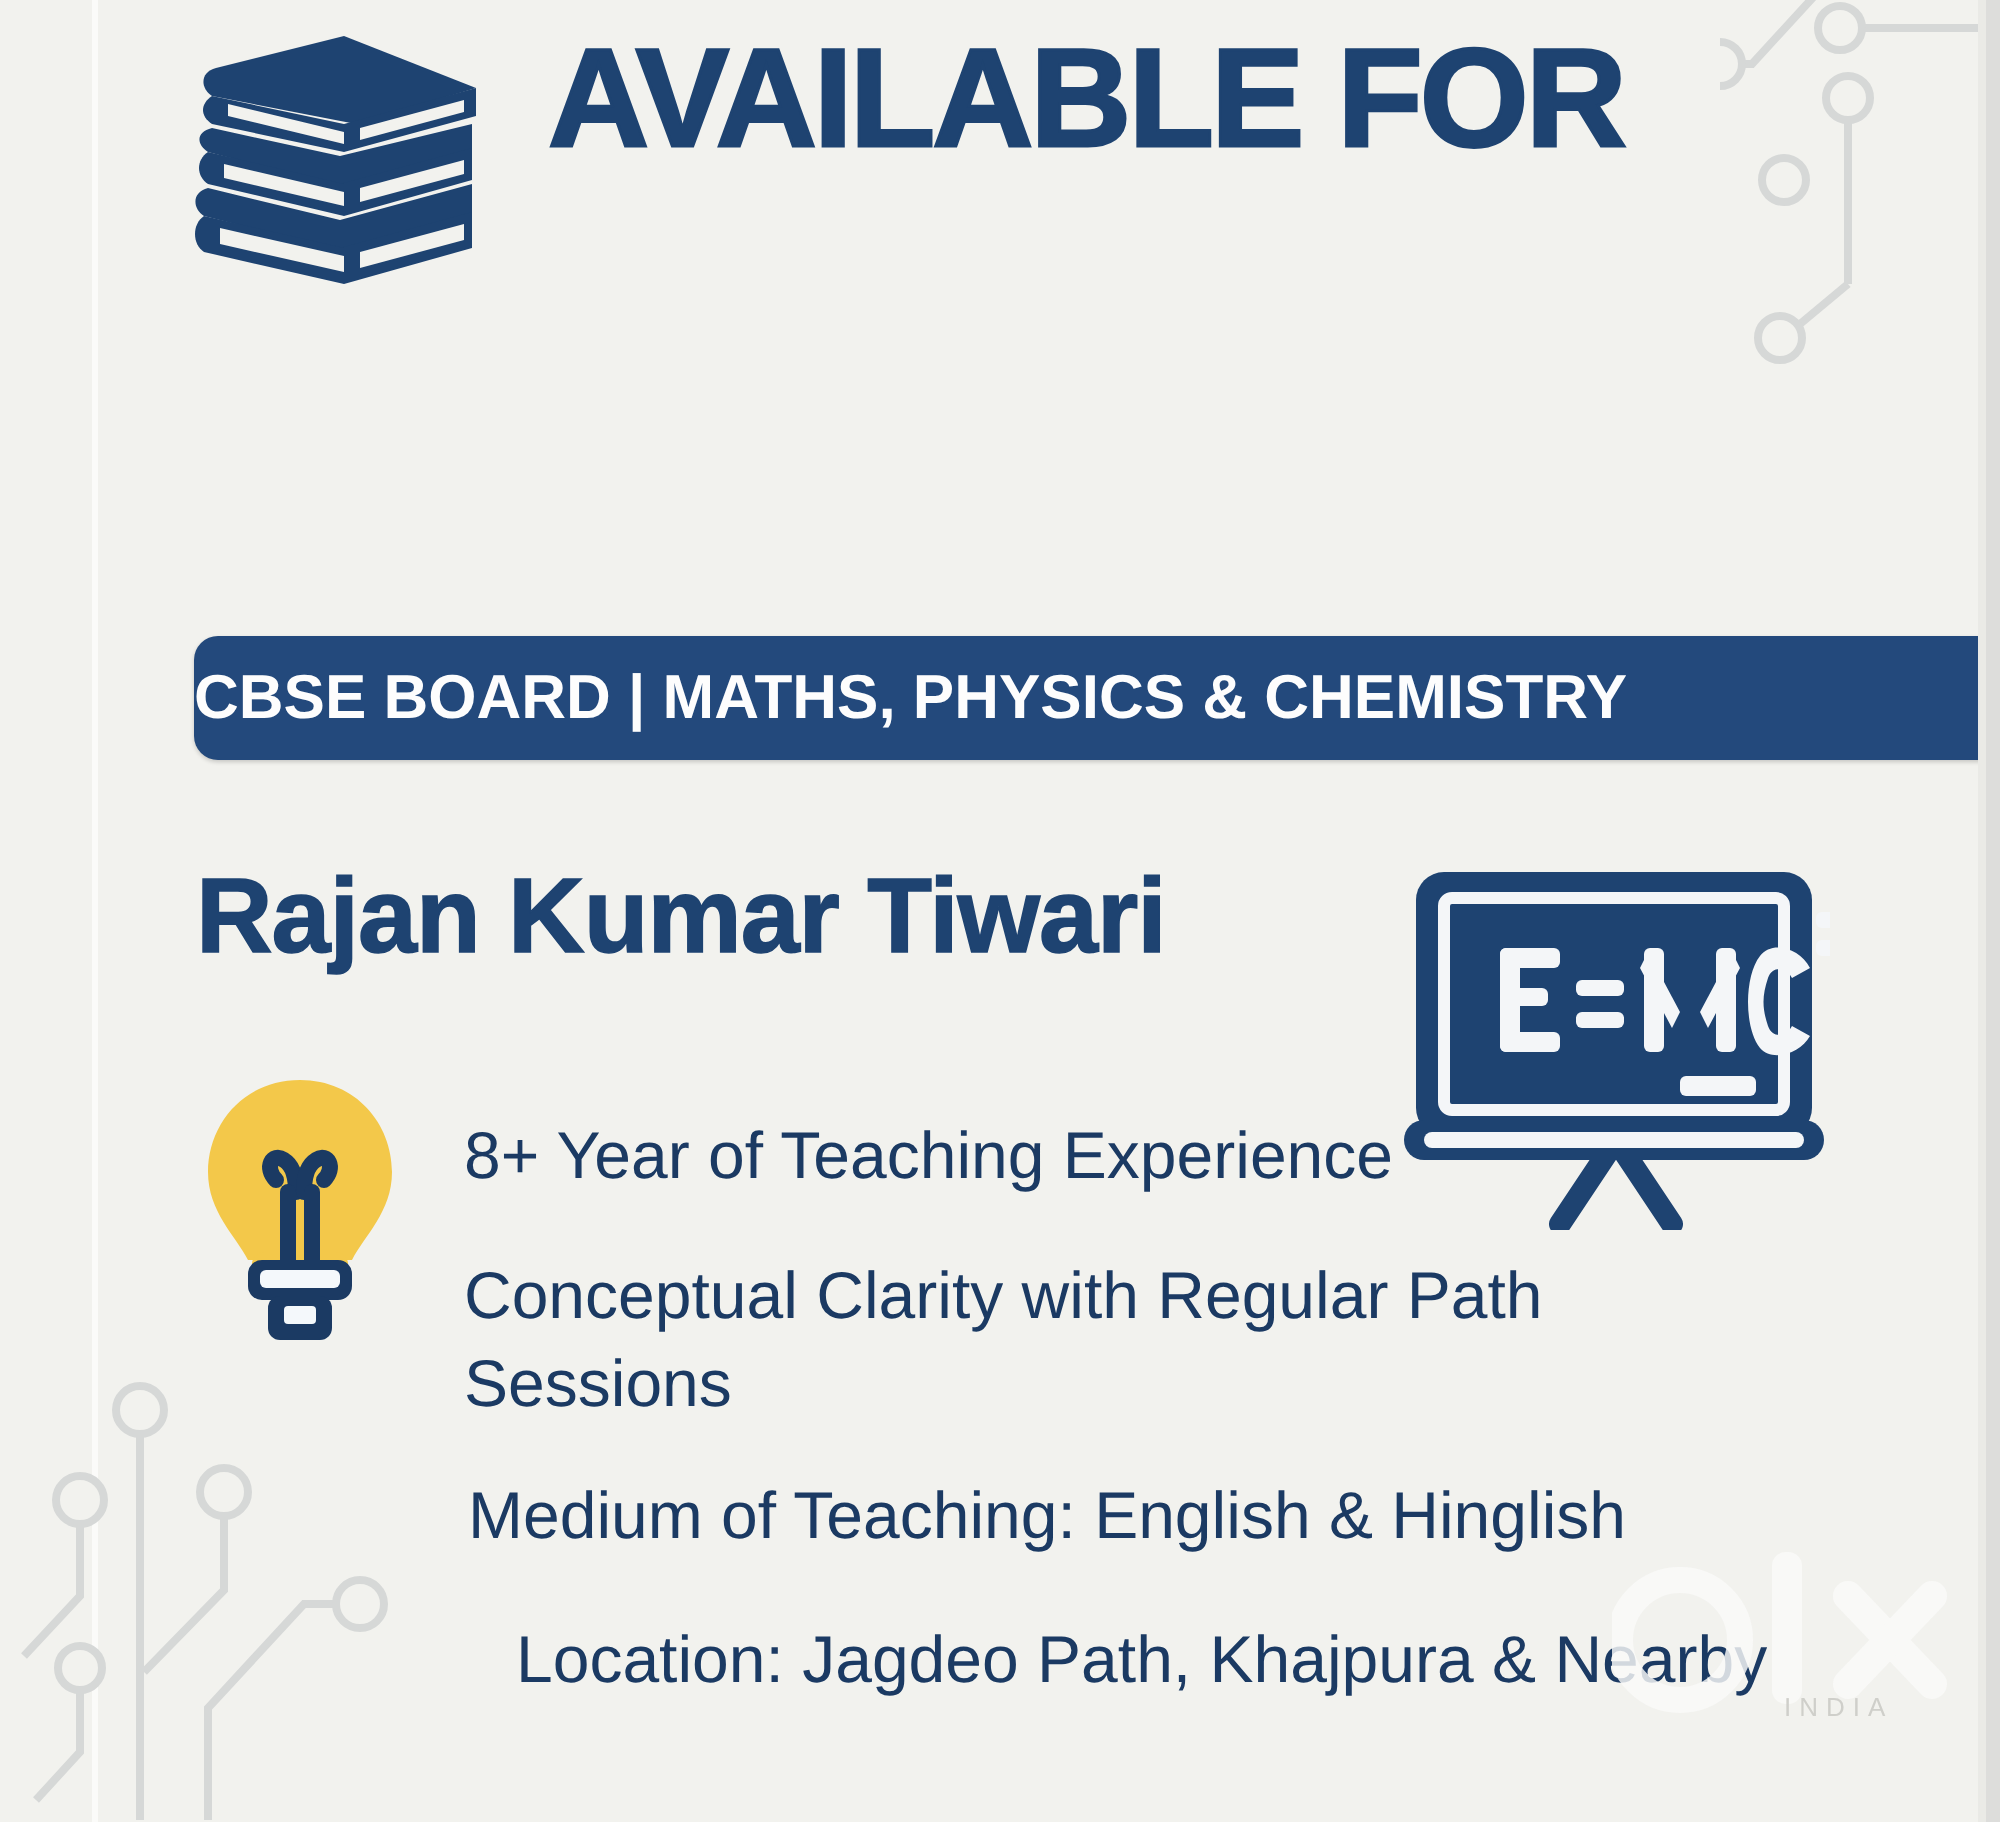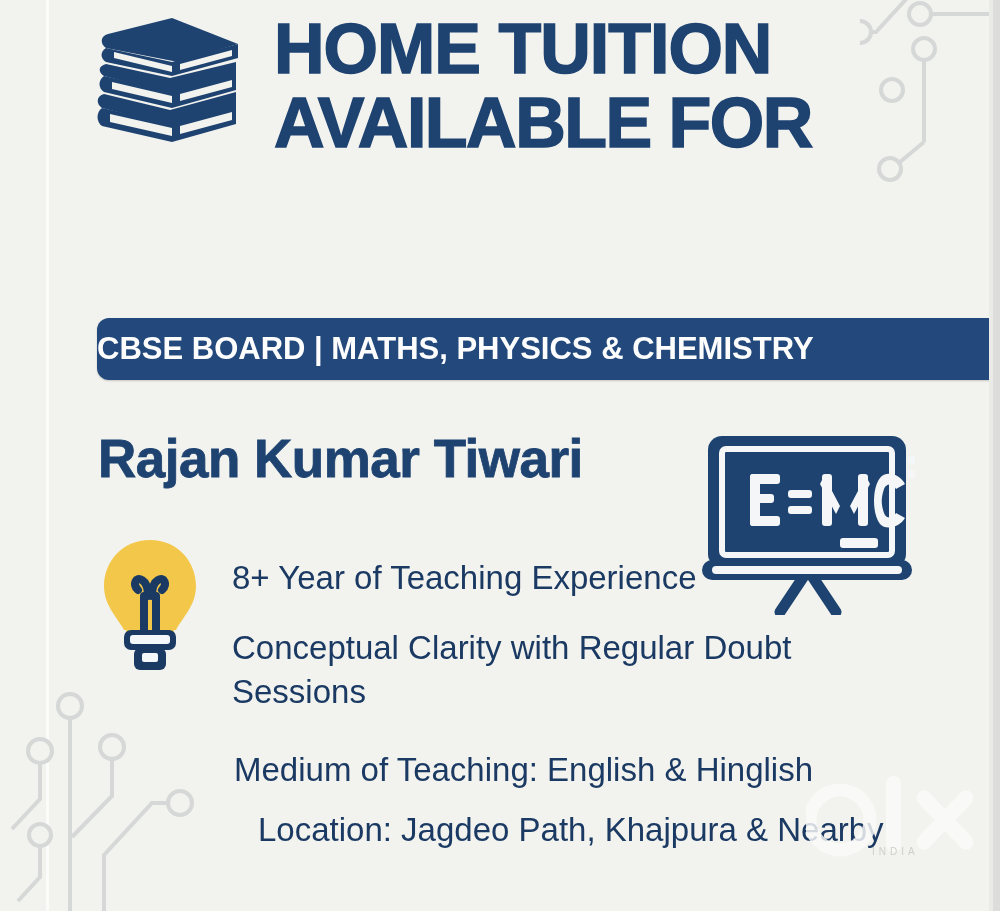--- a/index.html
+++ b/index.html
@@ -159,35 +159,35 @@
   }
   .bullet-line {
     font-family: "Liberation Sans", sans-serif;
     font-size: 33px;
     line-height: 44px;
     color: #1b3a63;
     white-space: nowrap;
   }
   .bullet-b1 { position: absolute; left: 0;  top: 8px; }
   .bullet-b2 { position: absolute; left: 0;  top: 78px; white-space: normal; width: 600px; }
-  .bullet-b3 { position: absolute; left: 2px; top: 200px; text-align: right; }
+  .bullet-b3 { position: absolute; left: 2px; top: 188px; text-align: right; }
   .bullet-b4 { position: absolute; left: 2px; top: 260px; margin-left: 24px; }
 
   
   .watermark {
     position: absolute;
     left: 806px; top: 772px;
     z-index: 5;
     pointer-events: none;
   }
   .wm-india {
     position: absolute;
-    left: 872px; top: 846px;
-    font-family: "Liberation Sans", sans-serif;
-    font-size: 10px;
+    left: 892px; top: 846px;
+    font-family: "Liberation Sans", sans-serif;
+    font-size: 13px;
     letter-spacing: 4px;
     color: #cfcfca;
     z-index: 5;
   }
 </style>
 </head>
 <body>
 
 <div id="poster">
 
@@ -252,21 +252,20 @@
         <path d="M26 68 L86 82 L86 89 L26 75 Z"></path>
         <path d="M94 80 L146 66 L146 73 L94 87 Z"></path>
         <path d="M24 100 L86 114 L86 122 L24 108 Z"></path>
         <path d="M94 112 L146 98 L146 106 L94 120 Z"></path>
       </g>
     </svg>
   </div>
 
   <div class="headline-block">
     <div class="headline-row1">
-      <div class="headline-line l1">HOME TUITION</div>
       <div class="headline-line l2">AVAILABLE FOR</div>
     </div>
   </div>
 
 
   <div class="banner">
     <span class="banner-text">CBSE BOARD | MATHS, PHYSICS &amp; CHEMISTRY</span>
   </div>
 
   <div class="tutor-name">Rajan Kumar Tiwari</div>
@@ -324,21 +323,21 @@
         <rect x="208" y="26" width="12" height="8" rx="3"></rect>
         <rect x="208" y="40" width="12" height="8" rx="3"></rect>
       </g>
 
       <rect x="140" y="108" width="38" height="10" rx="3" fill="#f4f6f8"></rect>
     </svg>
   </div>
 
   <div class="bullets">
     <div class="bullet-line bullet-b1">8+ Year of Teaching Experience</div>
-    <div class="bullet-line bullet-b2">Conceptual Clarity with Regular Doubt Sessions</div>
+    <div class="bullet-line bullet-b2">Conceptual Clarity with Regular Path Sessions</div>
     <div class="bullet-line bullet-b3">Medium of Teaching: English &amp; Hinglish</div>
     <div class="bullet-line bullet-b4">Location: Jagdeo Path, Khajpura &amp; Nearby</div>
   </div>
 
   <div class="watermark">
     <svg width="180" height="90" viewBox="0 0 180 90" fill="none" opacity="0.82">
 
       <circle cx="34" cy="48" r="30" fill="none" stroke="#fbfbfa" stroke-width="13"></circle>
 
       <rect x="80" y="4" width="15" height="76" rx="7" fill="#fbfbfa"></rect>

